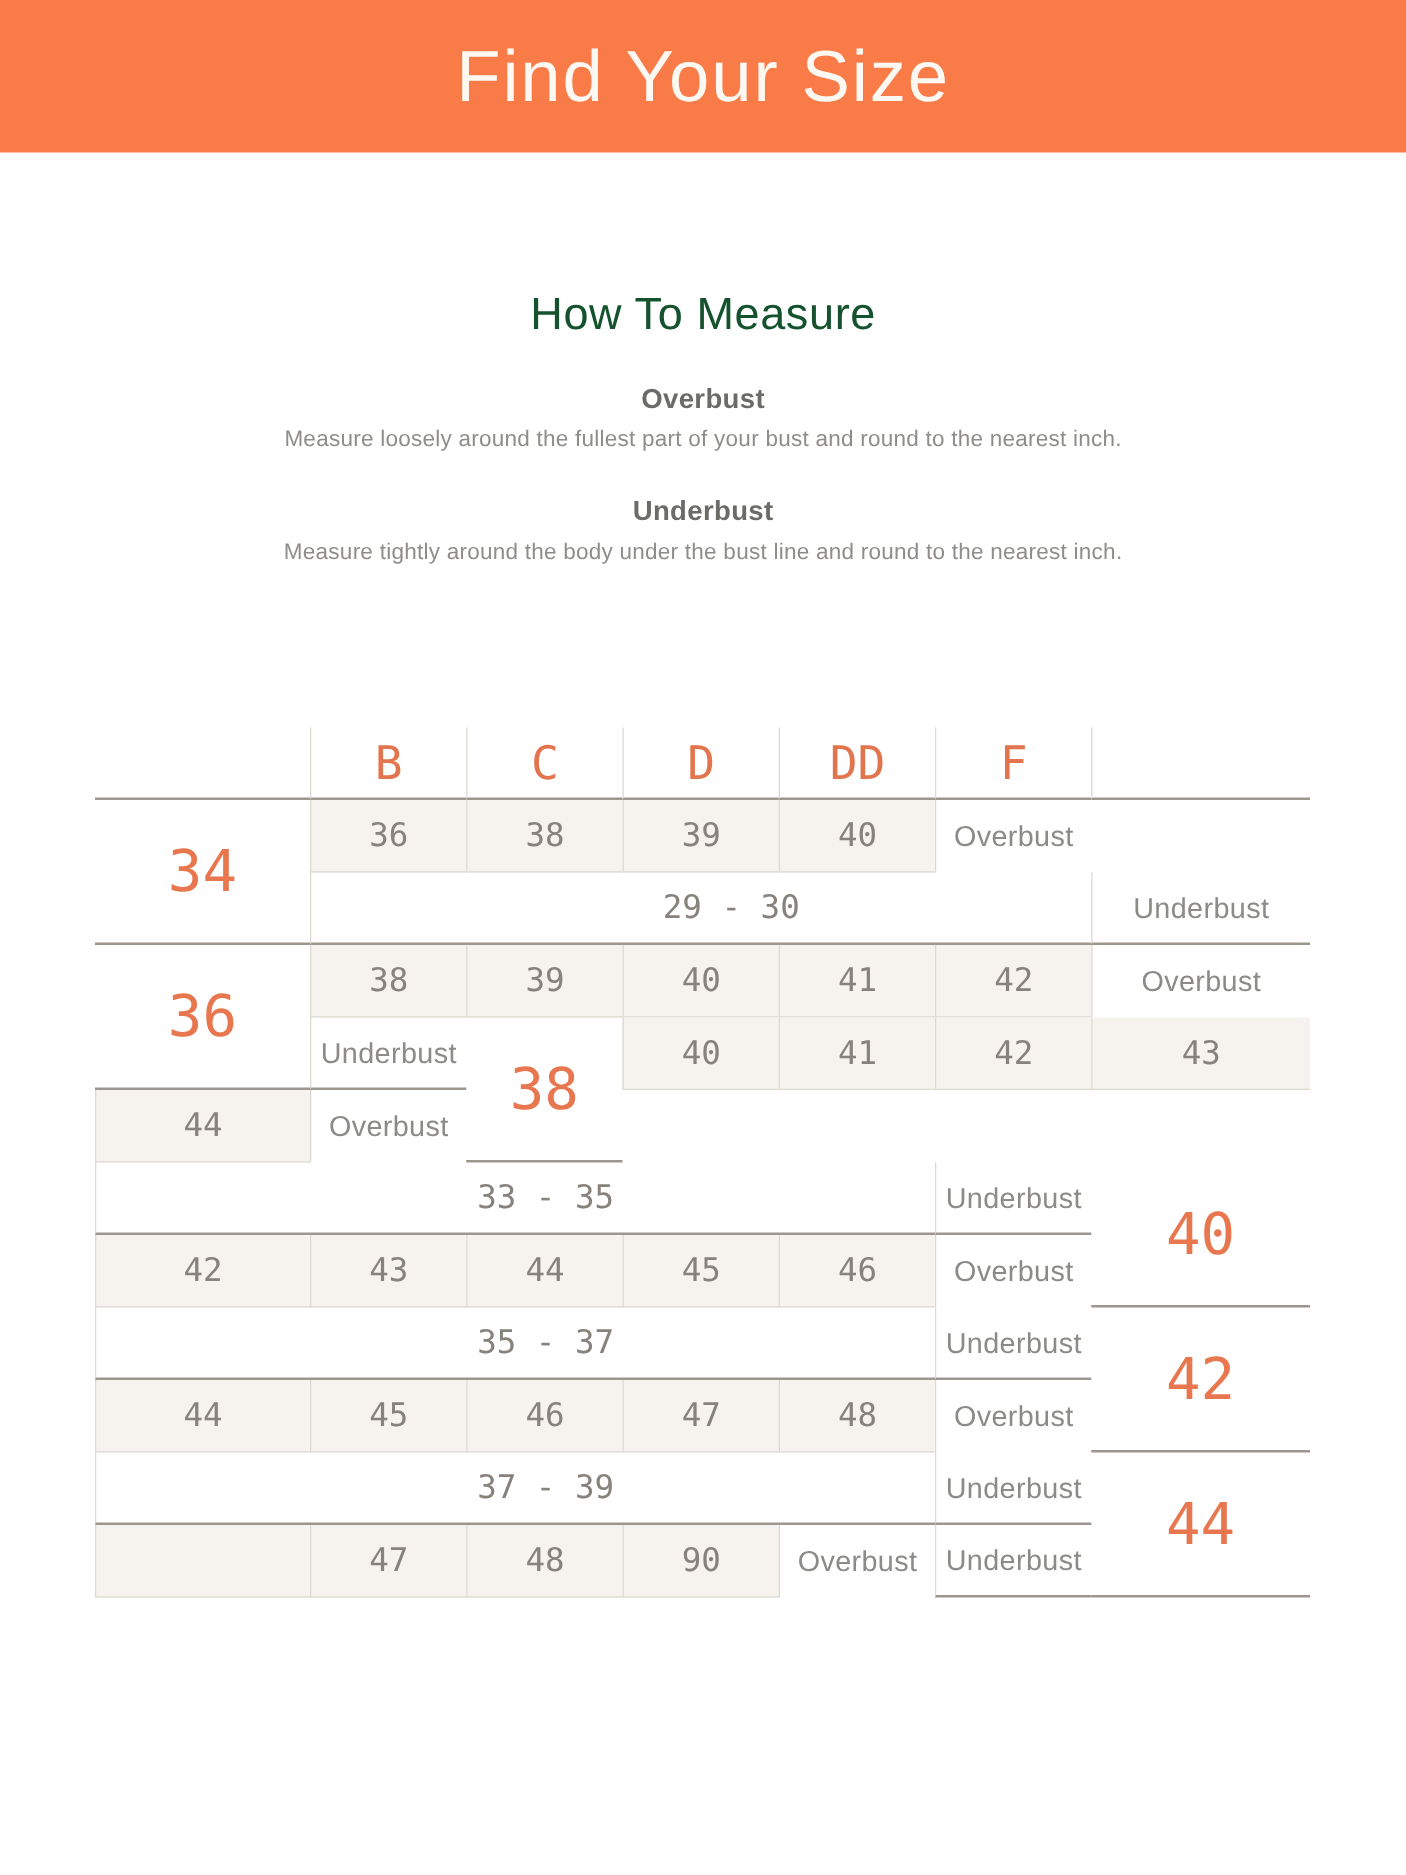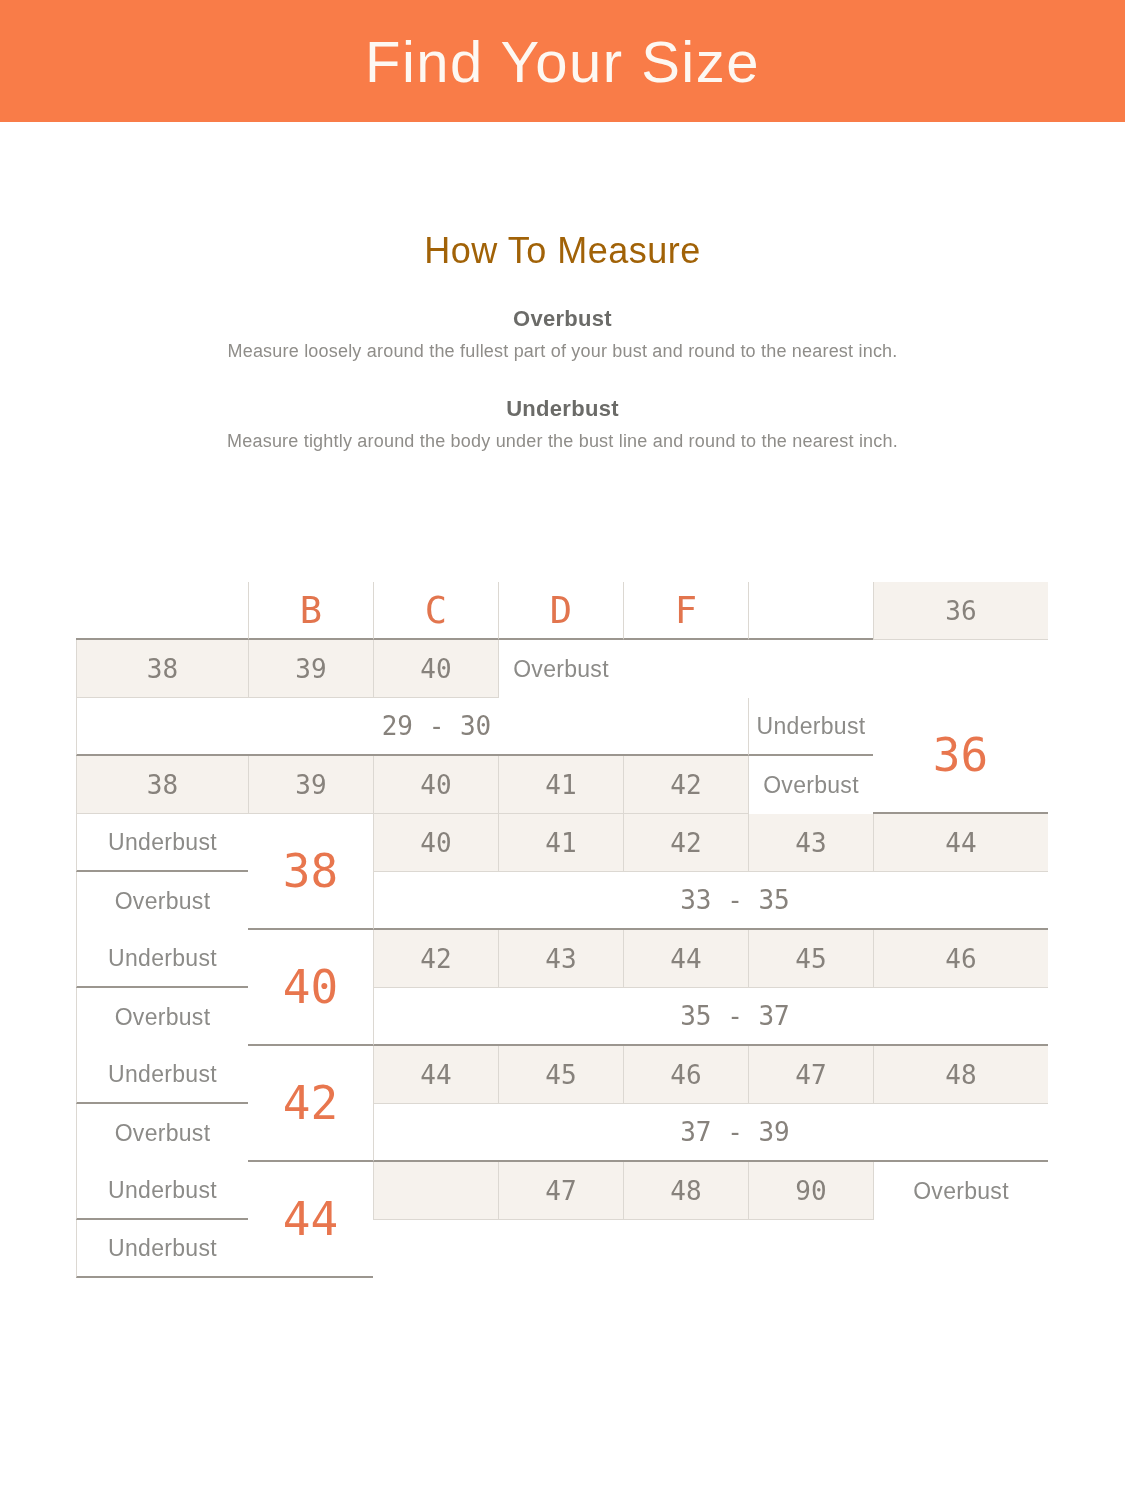--- a/index.html
+++ b/index.html
@@ -13,21 +13,21 @@
     height:122px; background:#F97C48;
     display:flex; align-items:center; justify-content:center;
   }
   .banner-title {
     color:#FDF8F2; font-size:58px; font-weight:300; letter-spacing:1.5px;
   }
 
   
   .howto { text-align:center; }
   .howto-title {
-    margin-top:108px; color:#a16207; font-size:36px; font-weight:300;
+    margin-top:108px; color:#14532d; font-size:36px; font-weight:300;
     letter-spacing:0.5px;
   }
   .measure-head {
     margin-top:34px; color:#6B6B68; font-size:22px; font-weight:bold;
     letter-spacing:0.3px;
   }
   .measure-text {
     margin-top:9px; color:#8F8D89; font-size:18px; font-weight:300;
     letter-spacing:0.2px;
   }
@@ -81,23 +81,25 @@
     <div class="measure-head">Underbust</div>
     <div class="measure-text">Measure tightly around the body under the bust line and round to the nearest inch.</div>
   </div>
 
   <div class="size-table">
 
     <div class="dark-b"></div>
     <div class="h-cup lite-l dark-b">B</div>
     <div class="h-cup lite-l dark-b">C</div>
     <div class="h-cup lite-l dark-b">D</div>
+    <div class="h-cup lite-l dark-b">DD</div>
     <div class="h-cup lite-l dark-b">F</div>
     <div class="lite-l dark-b"></div>
 
+    <div class="band-label dark-b">34</div>
     <div class="val lite-l">36</div>
     <div class="val lite-l">38</div>
     <div class="val lite-l">39</div>
     <div class="val lite-l">40</div>
     <div class="side-label lite-l">Overbust</div>
     <div class="range lite-l dark-b">29 - 30</div>
     <div class="side-label lite-l dark-b">Underbust</div>
 
     <div class="band-label dark-b">36</div>
     <div class="val lite-l">38</div>

